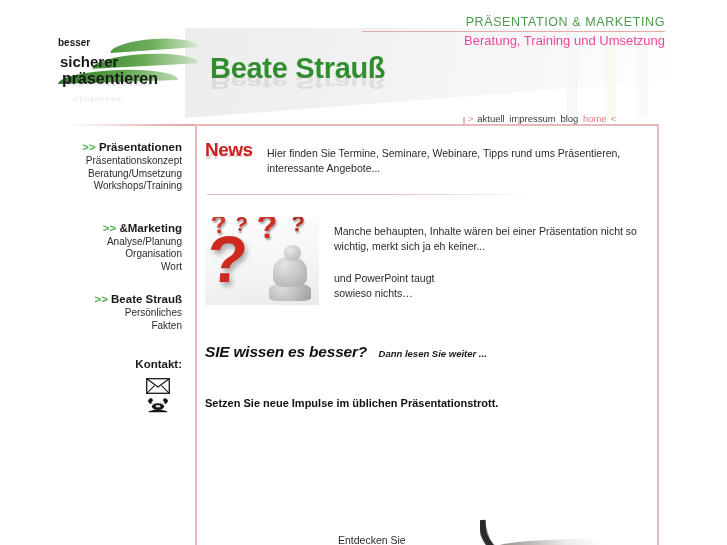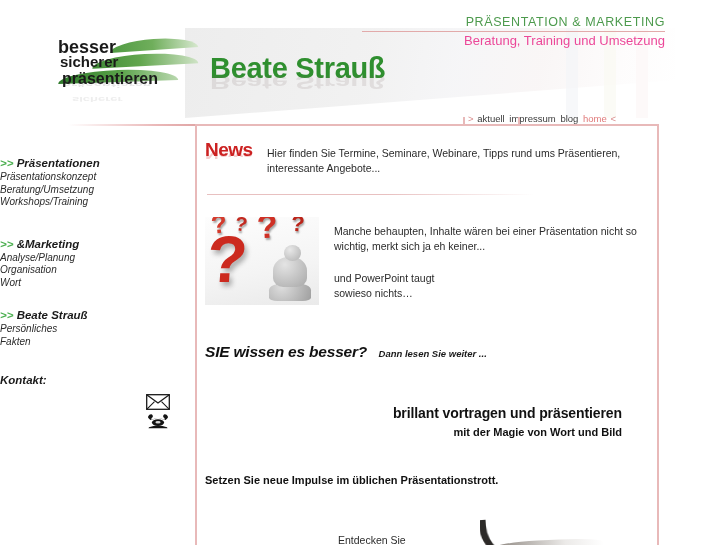--- a/index.html
+++ b/index.html
@@ -61,21 +61,21 @@
     border-radius: 50% 50% 50% 50% / 100% 100% 0% 0%;
   }
   .leaf.l1 { left: 62px; top: 2px;  width: 88px; height: 11px; transform: rotate(-4deg); }
   .leaf.l2 { left: 44px; top: 17px; width: 106px; height: 12px; transform: rotate(-3deg);
              background: linear-gradient(90deg, #3f8a36 0%, #62a64e 45%, #cfe3c6 100%); }
   .leaf.l3 { left: 10px; top: 33px; width: 120px; height: 12px; transform: rotate(-2deg);
              background: linear-gradient(90deg, #2f7a2b 0%, #57a047 50%, #b9d8ae 100%); }
   .logo-line {
     position: absolute; font-weight: bold; color: #1a1a1a; white-space: nowrap;
   }
-  .logo-line.ll1 { left: 10px; top: 0px;  font-size: 18px; }
+  .logo-line.ll1 { left: 10px; top: 0px;  font-size: 10px; }
   .logo-line.ll2 { left: 12px; top: 16px; font-size: 15px; }
   .logo-line.ll3 { left: 14px; top: 33px; font-size: 16px; }
   .logo-refl {
     position: absolute; left: 14px; top: 52px;
     font-size: 15px; font-weight: bold; white-space: nowrap;
     color: rgba(60,60,60,0.13);
     transform: scaleY(-0.6);
     transform-origin: top left;
   }
   .logo-refl2 {
@@ -137,22 +137,22 @@
     position: absolute; left: 463px; top: 117px; width: 2px; height: 9px;
     background: #e8b9b9;
   }
   .line-vert-nav2 {
     position: absolute; left: 518px; top: 117px; width: 2px; height: 9px;
     background: #e8b9b9;
   }
 
   
   #sidebar {
-    position: absolute; left: 0px; top: 156px; width: 188px;
-    padding-right: 6px; font-style: italic;
+    position: absolute; left: 0px; top: 140px; width: 188px;
+    text-align: right; padding-right: 6px;
   }
   .nav-group { margin-bottom: 19px; }
   .nav-head {
     font-size: 11.5px; font-weight: bold; color: #1a1a1a;
     line-height: 15px; white-space: nowrap;
   }
   .nav-head .arrows { color: #4caf50; font-weight: bold; }
   .nav-sub {
     font-size: 10px; color: #2b2b2b; line-height: 12.5px; white-space: nowrap;
   }
@@ -408,24 +408,20 @@
         <p>und PowerPoint taugt</p>
         <p>sowieso nichts…</p>
       </div>
     </div>
 
     <div class="sie-line">
       <span class="sie-main">SIE wissen es besser?</span>
       <span class="sie-sub">Dann lesen Sie weiter ...</span>
     </div>
 
-    <div class="brill-wrap">
-      <div class="brill-1">brillant vortragen und präsentieren</div>
-      <div class="brill-2">mit der Magie von Wort und Bild</div>
-    </div>
 
     <div class="impulse">Setzen Sie neue Impulse im üblichen Präsentationstrott.</div>
   </div>
 
   <div class="entdecken">Entdecken Sie</div>
 
   <div class="pen">
     <div class="pen-nib"></div>
     <div class="pen-shade"></div>
   </div>

